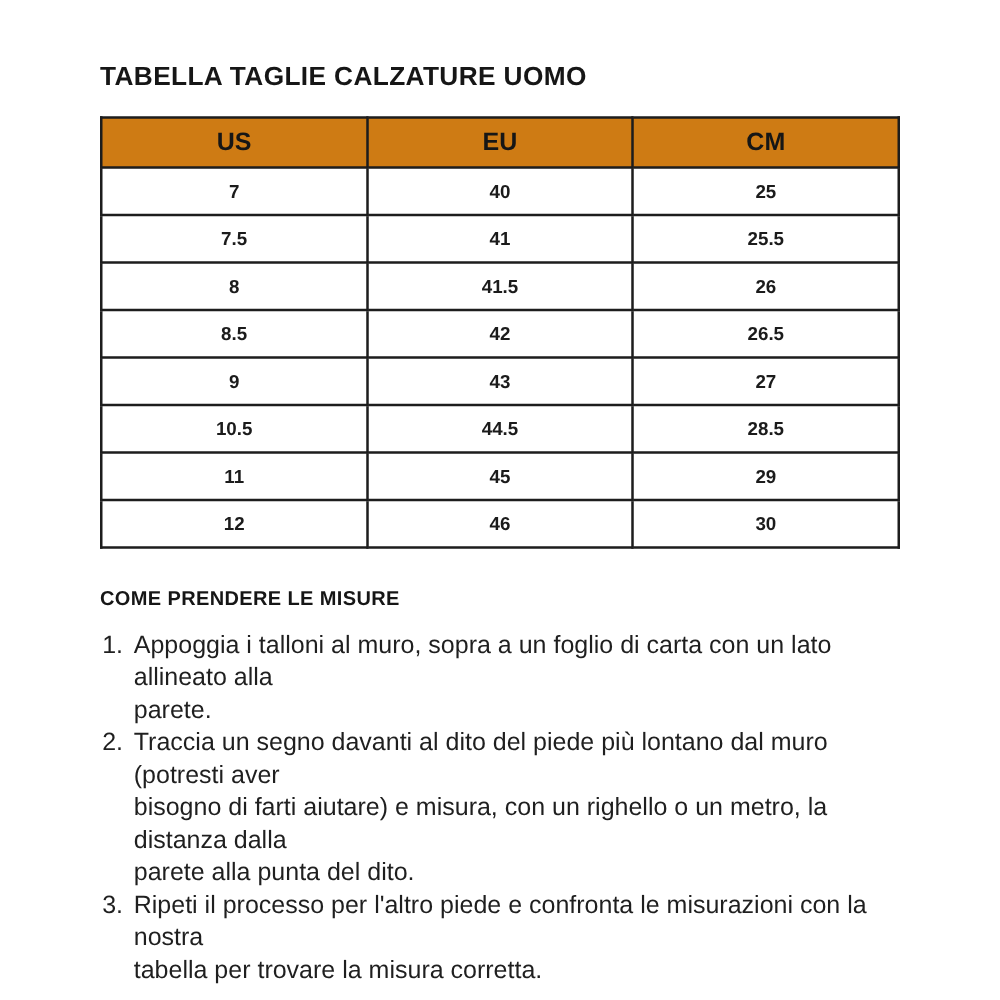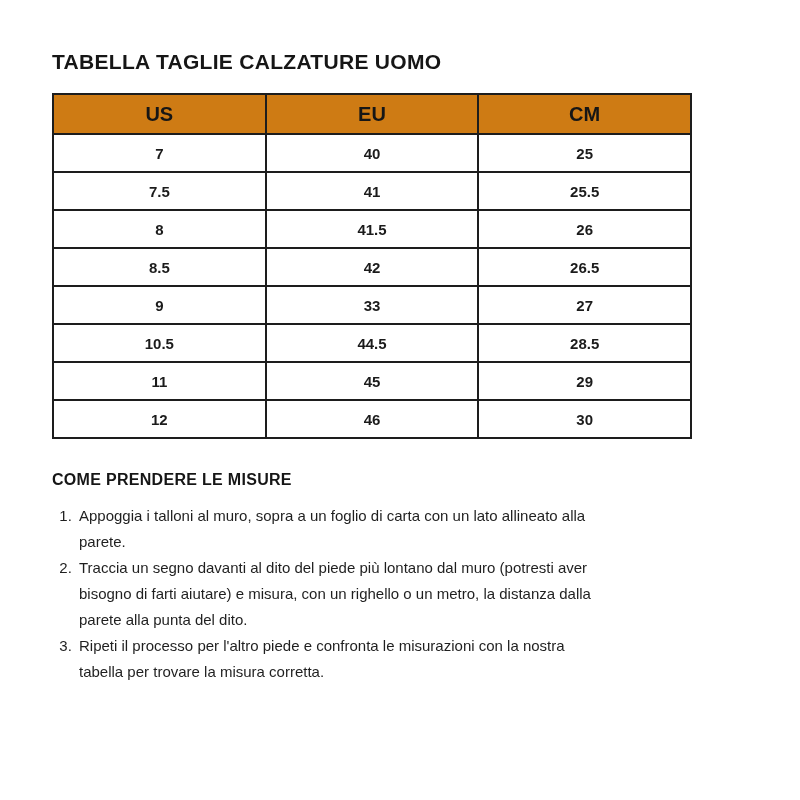--- a/index.html
+++ b/index.html
@@ -9,21 +9,21 @@
     width: 800px;
     height: 800px;
     font-family: "Liberation Sans", "DejaVu Sans", sans-serif;
     color: #1b1b1b;
     -webkit-font-smoothing: antialiased;
   }
   .page {
     box-sizing: border-box;
     width: 800px;
     height: 800px;
-    padding: 50px 80px 0 52px;
+    padding: 50px 80px 0 80px;
     overflow: hidden;
   }
   .page-title {
     font-size: 21px;
     line-height: 24px;
     font-weight: bold;
     letter-spacing: 0.3px;
     margin: 0 0 19px 0;
     color: #161616;
   }
@@ -56,21 +56,21 @@
     font-size: 16px;
     line-height: 26px;
     font-weight: bold;
     letter-spacing: 0.3px;
     margin: 28px 0 0 0;
     color: #161616;
   }
   ol.instructions {
     margin: 10px 0 0 0;
     padding-left: 24px;
-    font-size: 15px;
+    font-size: 20px;
     line-height: 26px;
     color: #1f1f1f;
   }
   ol.instructions li {
     white-space: pre-line;
     padding-left: 3px;
     margin: 0;
   }
 </style>
 </head>
@@ -104,21 +104,21 @@
         <td>41.5</td>
         <td>26</td>
       </tr>
       <tr>
         <td>8.5</td>
         <td>42</td>
         <td>26.5</td>
       </tr>
       <tr>
         <td>9</td>
-        <td>33</td>
+        <td>43</td>
         <td>27</td>
       </tr>
       <tr>
         <td>10.5</td>
         <td>44.5</td>
         <td>28.5</td>
       </tr>
       <tr>
         <td>11</td>
         <td>45</td>

